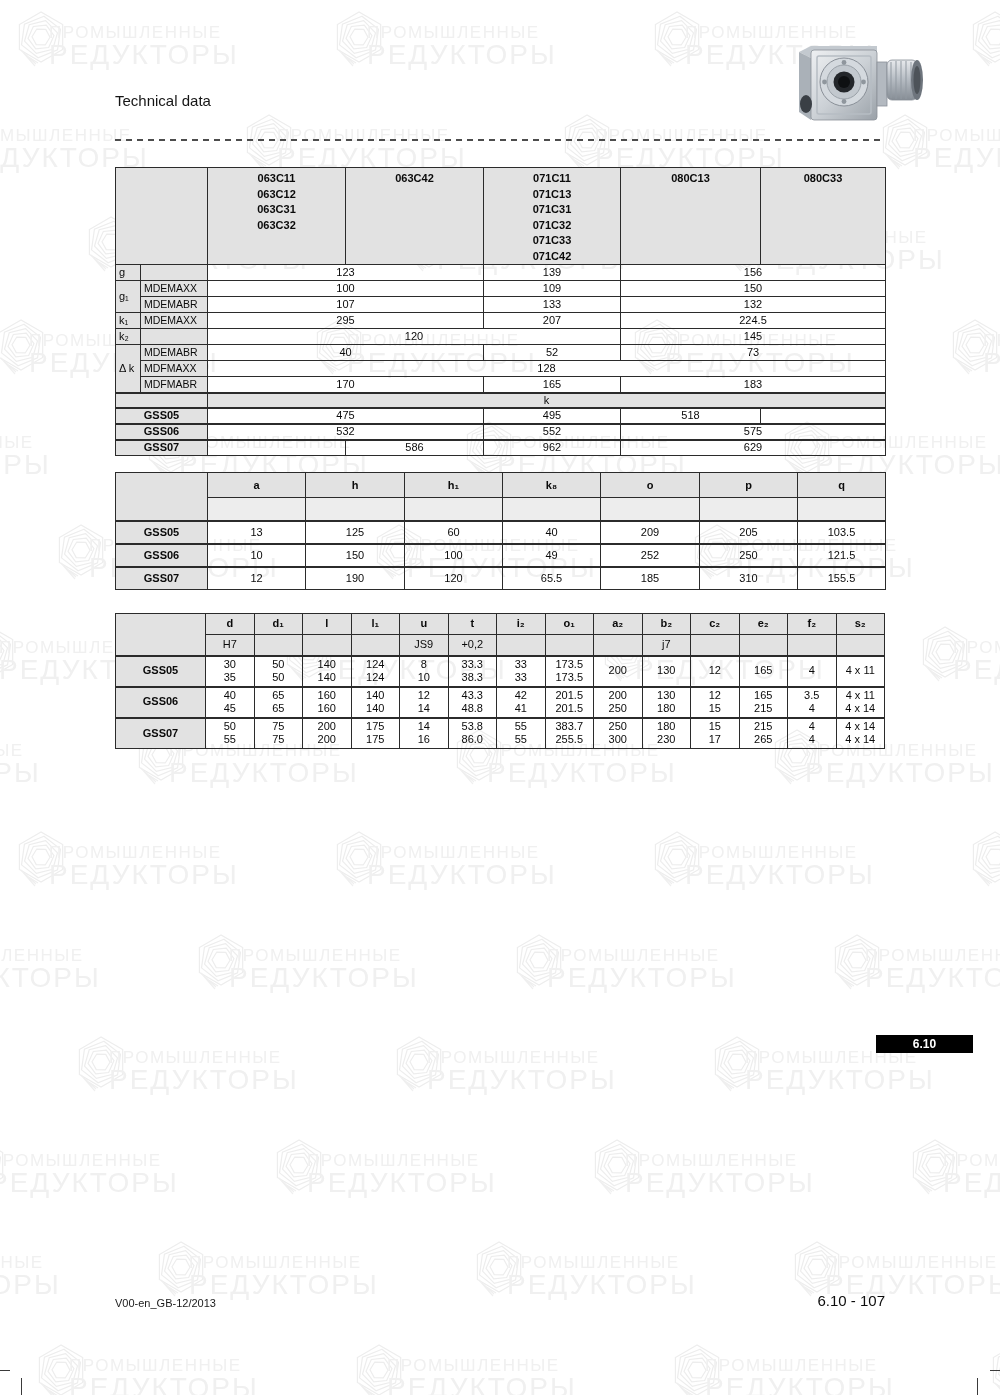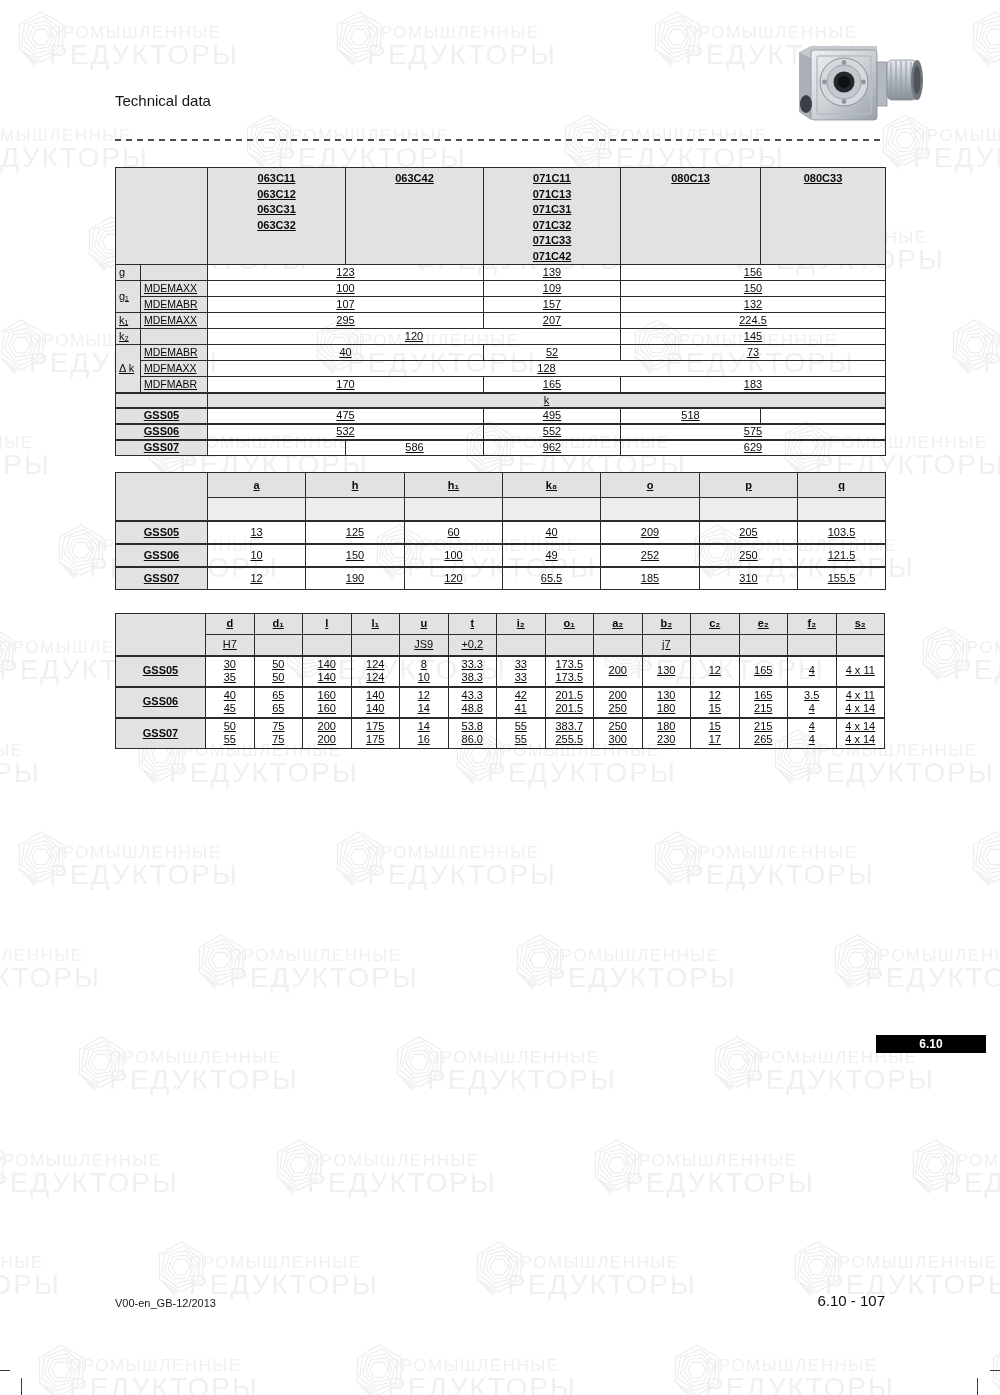--- a/index.html
+++ b/index.html
@@ -20,42 +20,42 @@
   #page-title{position:absolute;left:115px;top:52px;font-size:24px;font-weight:600;letter-spacing:0.2px;color:#0d0d0d;}
   #page-subtitle{position:absolute;left:115px;top:92px;font-size:15px;color:#151515;}
   #dashed-rule{position:absolute;left:115px;top:139px;width:770px;height:2px;
     background:repeating-linear-gradient(90deg,#4d4d4d 0 6px,transparent 6px 11px);}
   #gearbox{position:absolute;left:781px;top:38px;}
   
   table{position:absolute;border-collapse:collapse;table-layout:fixed;
     font-size:11px;line-height:13px;color:#0a0a0a;}
   td{border:1px solid #2b2b2b;text-align:center;vertical-align:middle;
      padding:0 2px;white-space:pre-line;overflow:hidden;}
-  table{border:1.5px solid #1d1d1d;text-decoration:underline;}
+  table{border:1.5px solid #1d1d1d;}
   tr.strong td{border-top-width:2px;}
   td.g{background:#e2e2e2;}
   td.sg{background:#ededed;}
   td.b{font-weight:bold;}
   td.left{text-align:left;padding-left:3px;font-size:10.5px;}
   td.lbl{text-align:left;padding-left:3px;}
   td.top{vertical-align:top;padding-top:3px;line-height:15.5px;}
   #t1{left:115px;top:167px;width:770px;}
   #t1 tr{height:16px;}
   #t1 tr.hdr{height:93px;}
   #t1 tr.band{height:13px;}
   #t2{left:115px;top:472px;width:770px;}
   #t2 tr{height:23px;}
   #t2 tr.hdr{height:25px;}
   #t3{left:115px;top:613px;width:770px;}
   #t3 tr{height:31px;}
   #t3 tr.hdr{height:21px;}
   #t3 tr.sub{height:21px;}
   #t3 td{line-height:13.5px;}
   
-  #section-badge{position:absolute;left:876px;top:1035px;width:110px;height:18px;
+  #section-badge{position:absolute;left:876px;top:1035px;width:97px;height:18px;
     background:#000;color:#fff;font-size:12px;font-weight:600;line-height:18px;text-align:center;}
   #footer-left{position:absolute;left:115px;top:1297px;font-size:11px;color:#1a1a1a;}
   #footer-right{position:absolute;left:665px;top:1292px;width:220px;text-align:right;font-size:15px;color:#0d0d0d;}
   .crop{position:absolute;background:#3a3a3a;}
 </style>
 </head>
 <body>
 
 <div id="wm-layer">
     <div class="wm" style="left: 15px; top: 4px;">
@@ -840,21 +840,21 @@
         <tr>
           <td rowspan="2" class="g lbl">g₁</td>
           <td class="g left">MDEMAXX</td>
           <td colspan="2">100</td>
           <td>109</td>
           <td colspan="2">150</td>
         </tr>
         <tr>
           <td class="g left">MDEMABR</td>
           <td colspan="2">107</td>
-          <td>157</td>
+          <td>133</td>
           <td colspan="2">132</td>
         </tr>
         <tr>
           <td class="g lbl">k₁</td>
           <td class="g left">MDEMAXX</td>
           <td colspan="2">295</td>
           <td>207</td>
           <td colspan="2">224.5</td>
         </tr>
         <tr>

